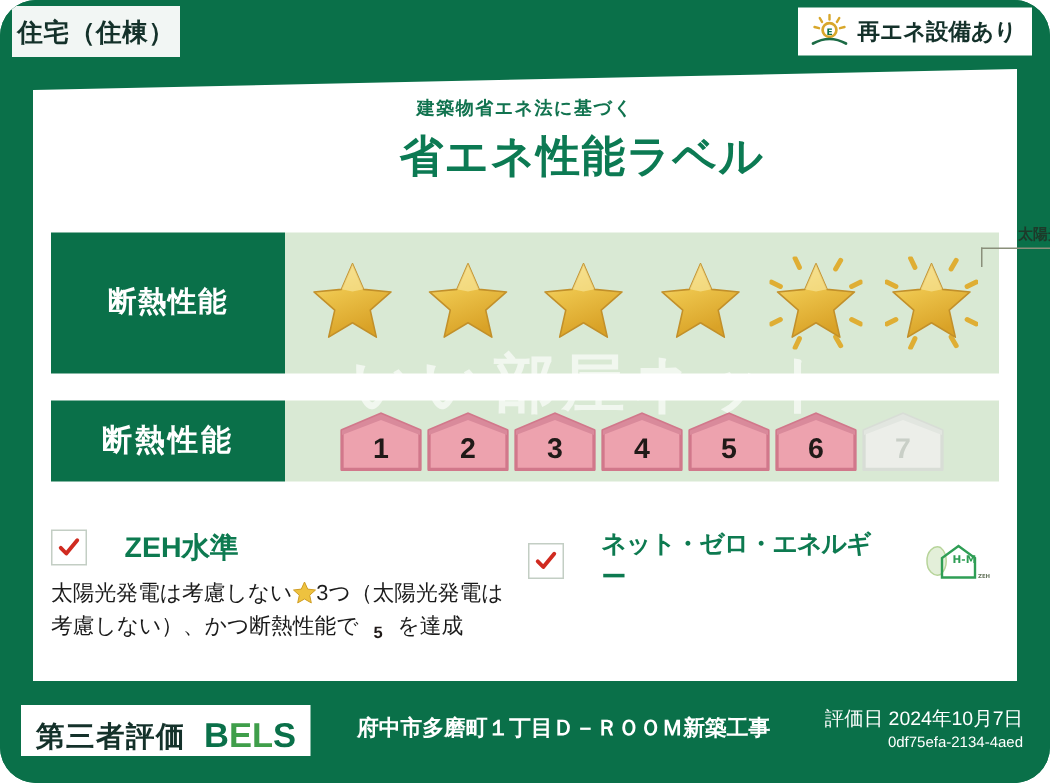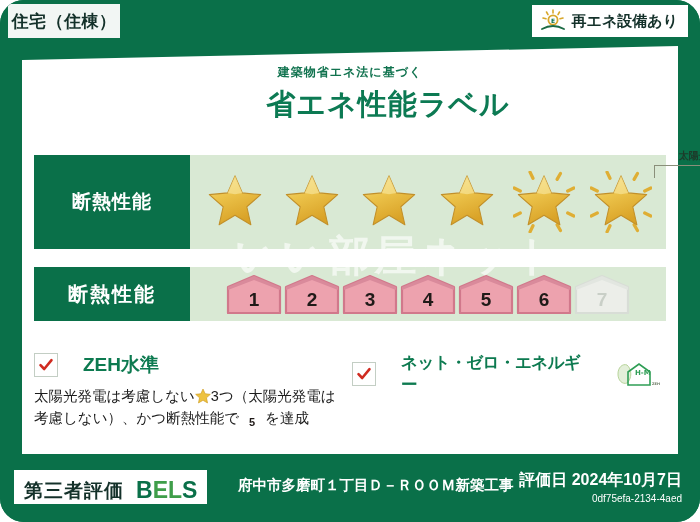--- a/index.html
+++ b/index.html
@@ -111,21 +111,21 @@
   .bels .en .e{color:#3f9e4a;}
   .bels .en .l{color:#3f9e4a;}
   .bels .en .s{color:#0a7049;}
   .addr{
     position:absolute;left:238px;top:14px;font-size:14.5px;color:#fff;font-weight:bold;
     letter-spacing:0;
   }
   .date{
     position:absolute;right:18px;top:8px;text-align:right;color:#fff;
   }
-  .date .d{font-size:16px;font-weight:bold;padding-left:39px;}
+  .date .d{font-size:13px;font-weight:normal;padding-left:39px;}
   .date .id{font-size:10px;margin-top:2px;letter-spacing:0;}
 </style>
 </head>
 <body>
 
 <div id="label">
 
   <div class="inner-panel"></div>
 
   <div class="topbar"></div>

